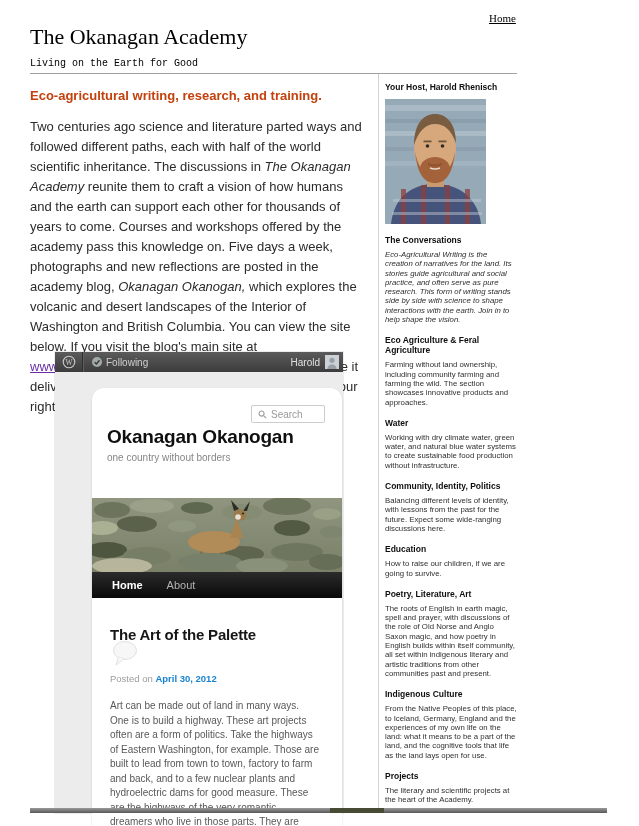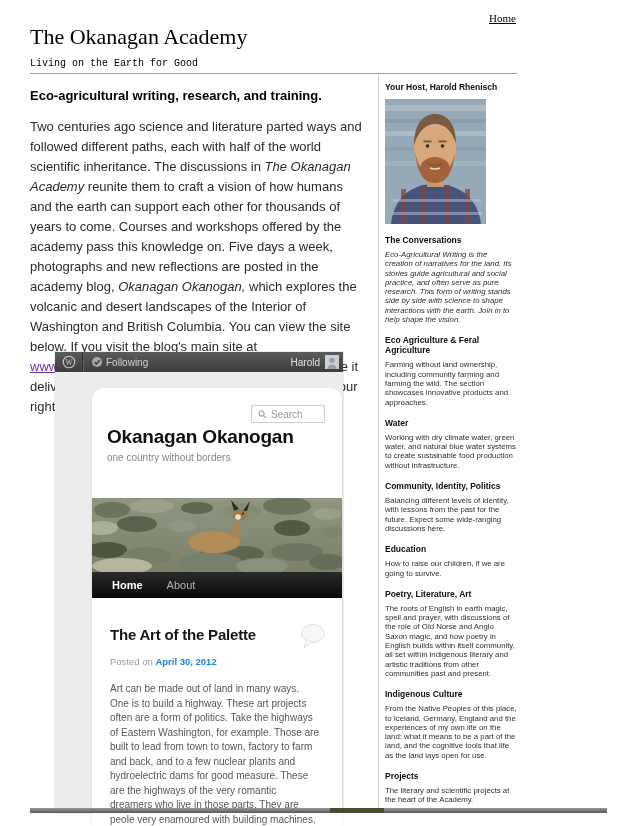--- a/index.html
+++ b/index.html
@@ -11,21 +11,21 @@
              font-size:11px;color:#000;text-decoration:underline;cursor:pointer;}
   .site-title{position:absolute;top:24px;left:30px;margin:0;font-family:"Liberation Serif",serif;
               font-size:22px;font-weight:400;color:#000;}
   .site-tagline{position:absolute;top:58px;left:30px;font-family:Liberation Mono, monospace;
                 font-size:10px;color:#000;}
   .top-rule{position:absolute;top:73px;left:30px;width:487px;height:1px;background:#a0a0a0;}
   .v-divider{position:absolute;top:74px;left:378px;width:1px;height:734px;background:#d2d2d2;}
 
   
   .main-col{position:absolute;left:30px;top:82px;width:338px;}
-  .main-heading{font-size:13px;font-weight:bold;color:#000000;margin:6px 0 0;}
+  .main-heading{font-size:13px;font-weight:bold;color:#c2410c;margin:6px 0 0;}
   .intro{font-size:13px;line-height:20px;color:#2b2b2b;margin:14px 0 0;}
   .intro i{font-style:italic;}
   .plink{color:#6b2fa8;text-decoration:underline;cursor:pointer;}
 
   
   .embed{position:absolute;left:55px;top:352px;width:288px;height:461px;
          box-shadow:0 0 0 1px rgba(0,0,0,.07);}
   .adminbar{height:20px;background:linear-gradient(#5b5b5b,#3c3c3c);color:#cfcfcf;
             font-size:10px;display:flex;align-items:center;}
   .wp-logo{width:27px;height:20px;display:flex;align-items:center;justify-content:center;
@@ -42,21 +42,21 @@
              padding:0 6px;color:#9a9a9a;font-size:10px;background:#fff;cursor:text;}
   .blog-title{position:absolute;top:38px;left:15px;font-size:19px;font-weight:bold;color:#0f0f0f;
               letter-spacing:-.2px;cursor:pointer;}
   .blog-tag{position:absolute;top:64px;left:15px;font-size:10px;color:#868686;}
   .header-img{position:absolute;top:110px;left:0;width:250px;height:74px;overflow:hidden;}
   .blog-nav{position:absolute;top:184px;left:0;width:250px;height:26px;
             background:linear-gradient(#2b2b2b,#090909);display:flex;align-items:center;font-size:11px;}
   .nav-home{margin-left:20px;color:#fff;font-weight:bold;cursor:pointer;}
   .nav-about{margin-left:24px;color:#b2b2b2;cursor:pointer;}
   .post{position:absolute;top:238px;left:18px;width:216px;}
-  .post-head{display:flex;justify-content:space-between;align-items:flex-start;}
+  .post-head{display:flex;justify-content:space-between;align-items:flex-start;flex-direction:column;}
   .post-title{font-size:15px;font-weight:bold;color:#161616;margin:0;letter-spacing:-.2px;cursor:pointer;}
   .post-meta{margin-top:6px;font-size:9.5px;color:#9c9c9c;}
   .post-date{color:#1982d1;font-weight:bold;text-decoration:none;cursor:pointer;}
   .post-body{margin:15px 0 0;font-size:10px;line-height:14.5px;color:#585858;width:210px;}
 
   
   .sidebar{position:absolute;left:385px;top:80px;width:132px;height:730px;overflow:hidden;}
   .sb-h{font-size:8.5px;font-weight:bold;color:#0f0f0f;line-height:10px;margin:11px 0 0;}
   .sb-sec:first-child .sb-h{margin-top:2px;}
   .sb-p{font-size:7.8px;line-height:9.3px;color:#2f2f2f;margin:5px 0 0;}

